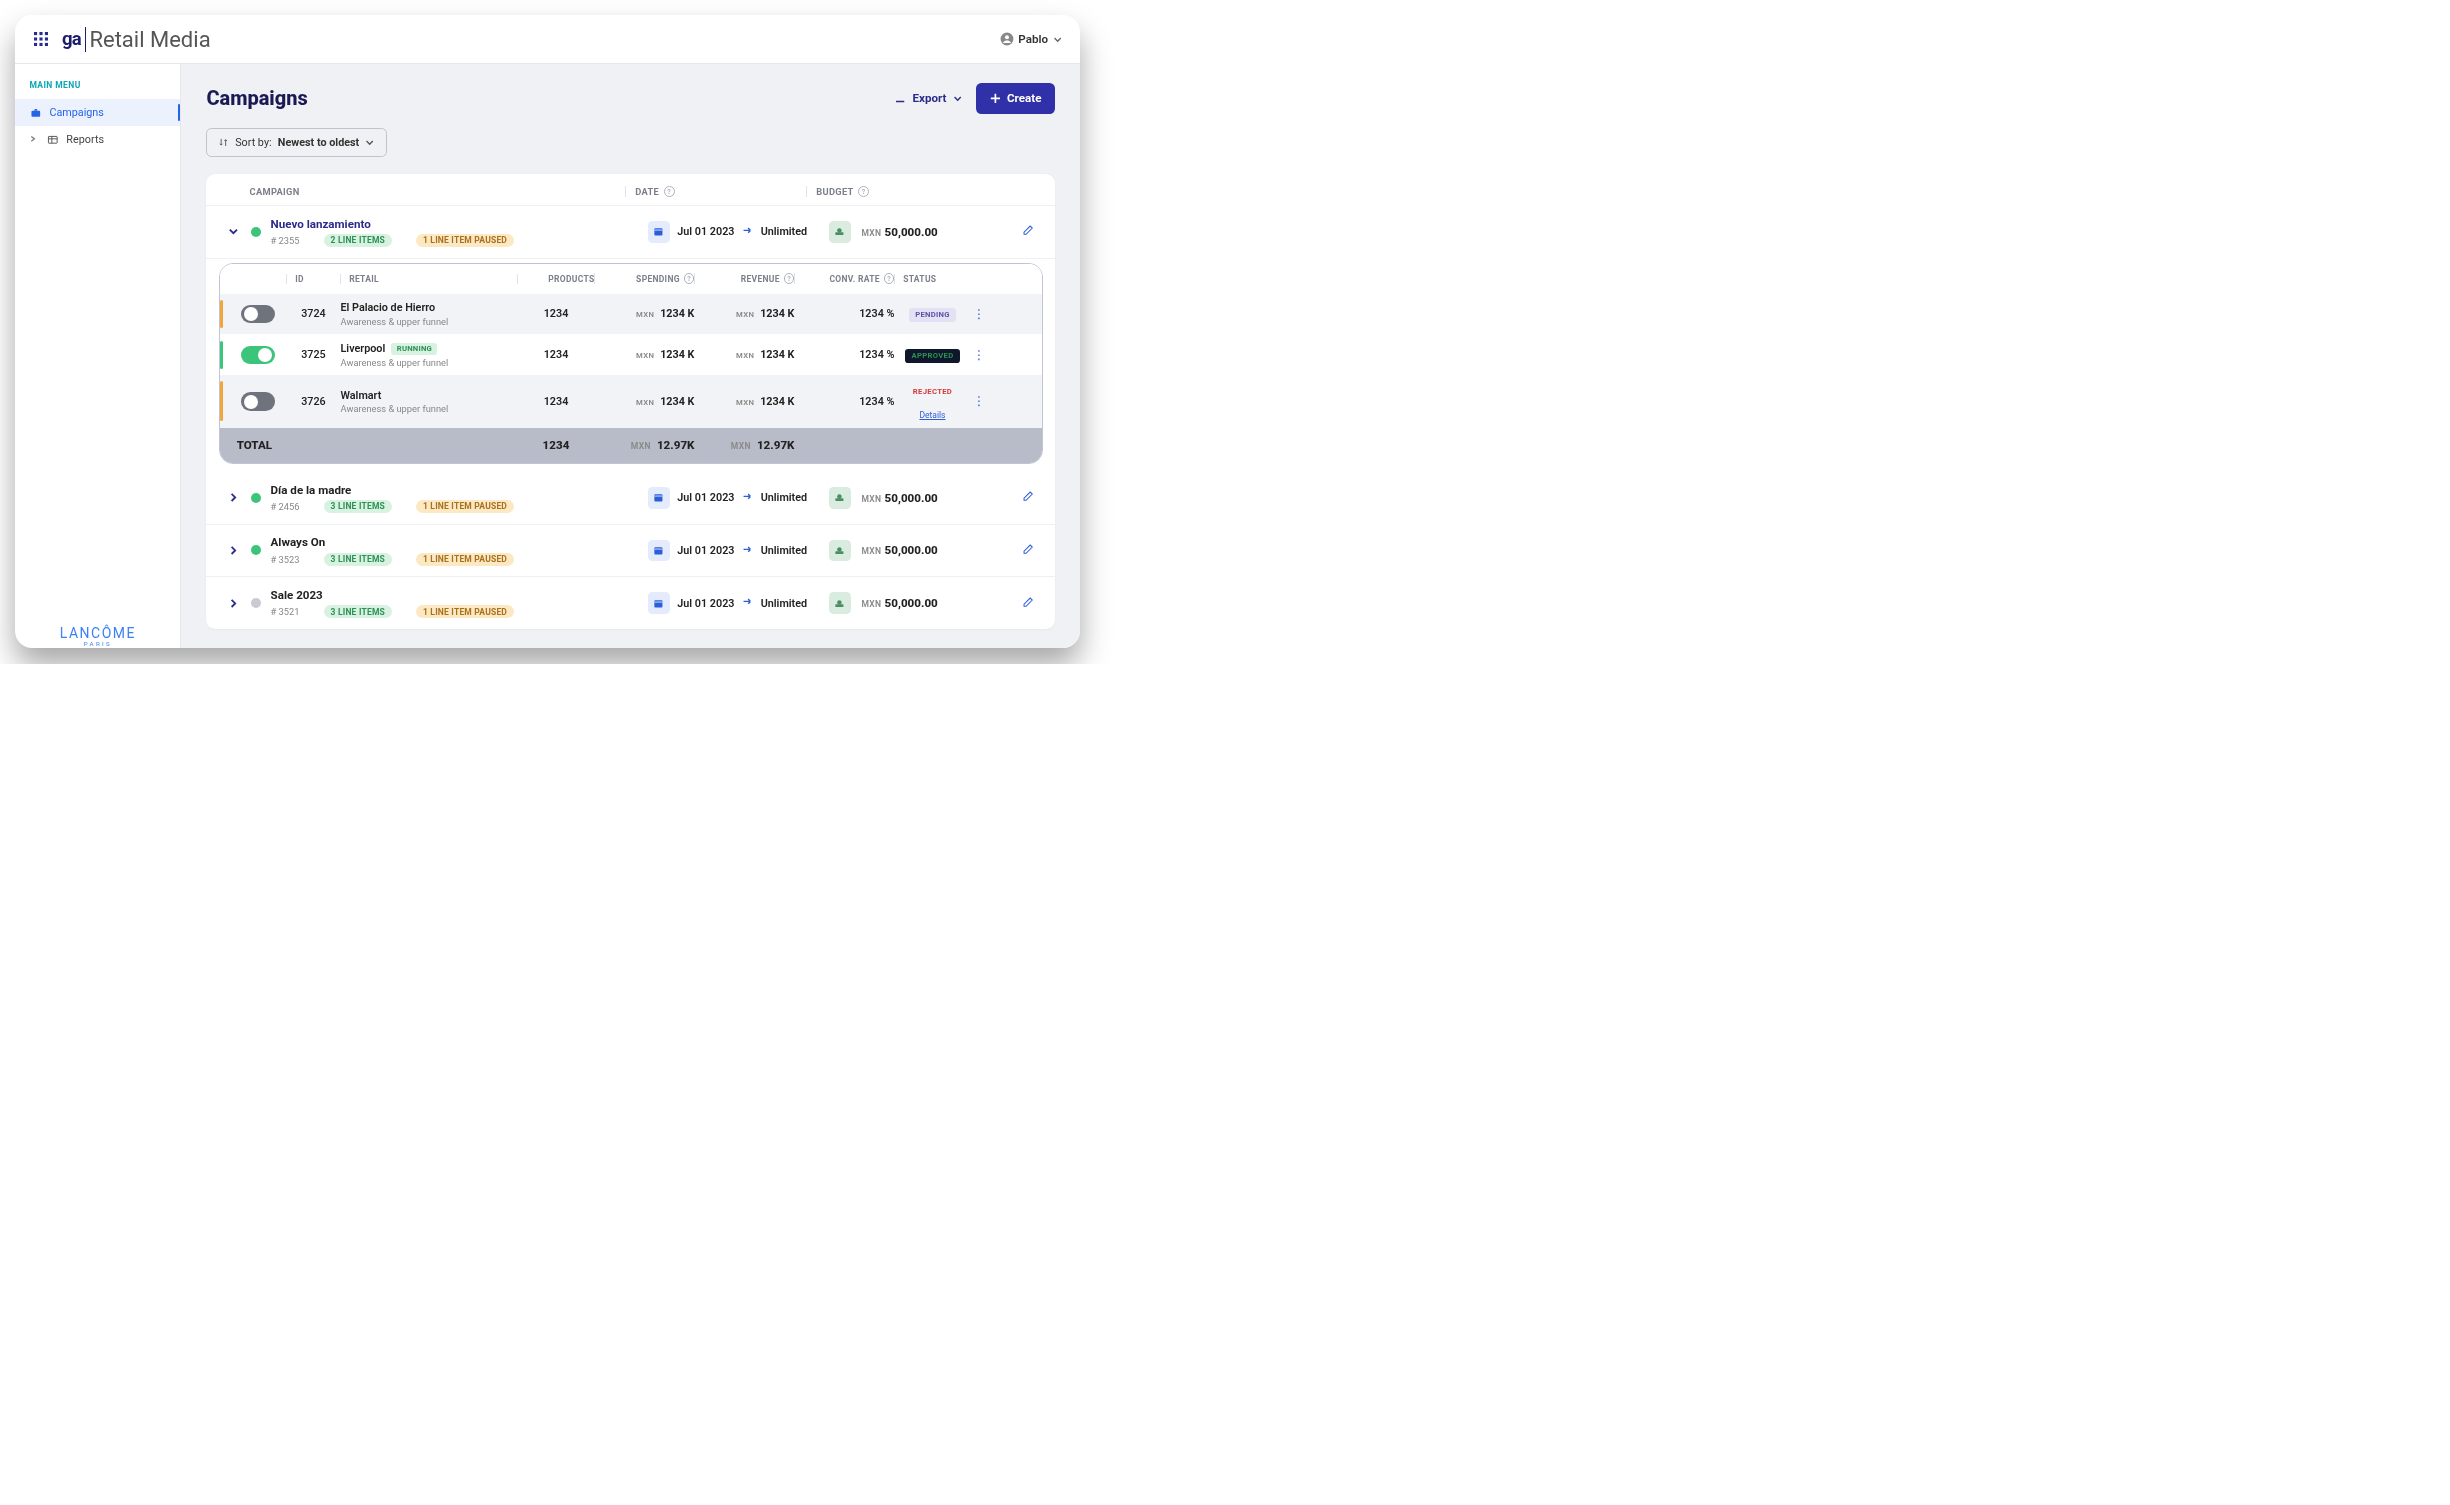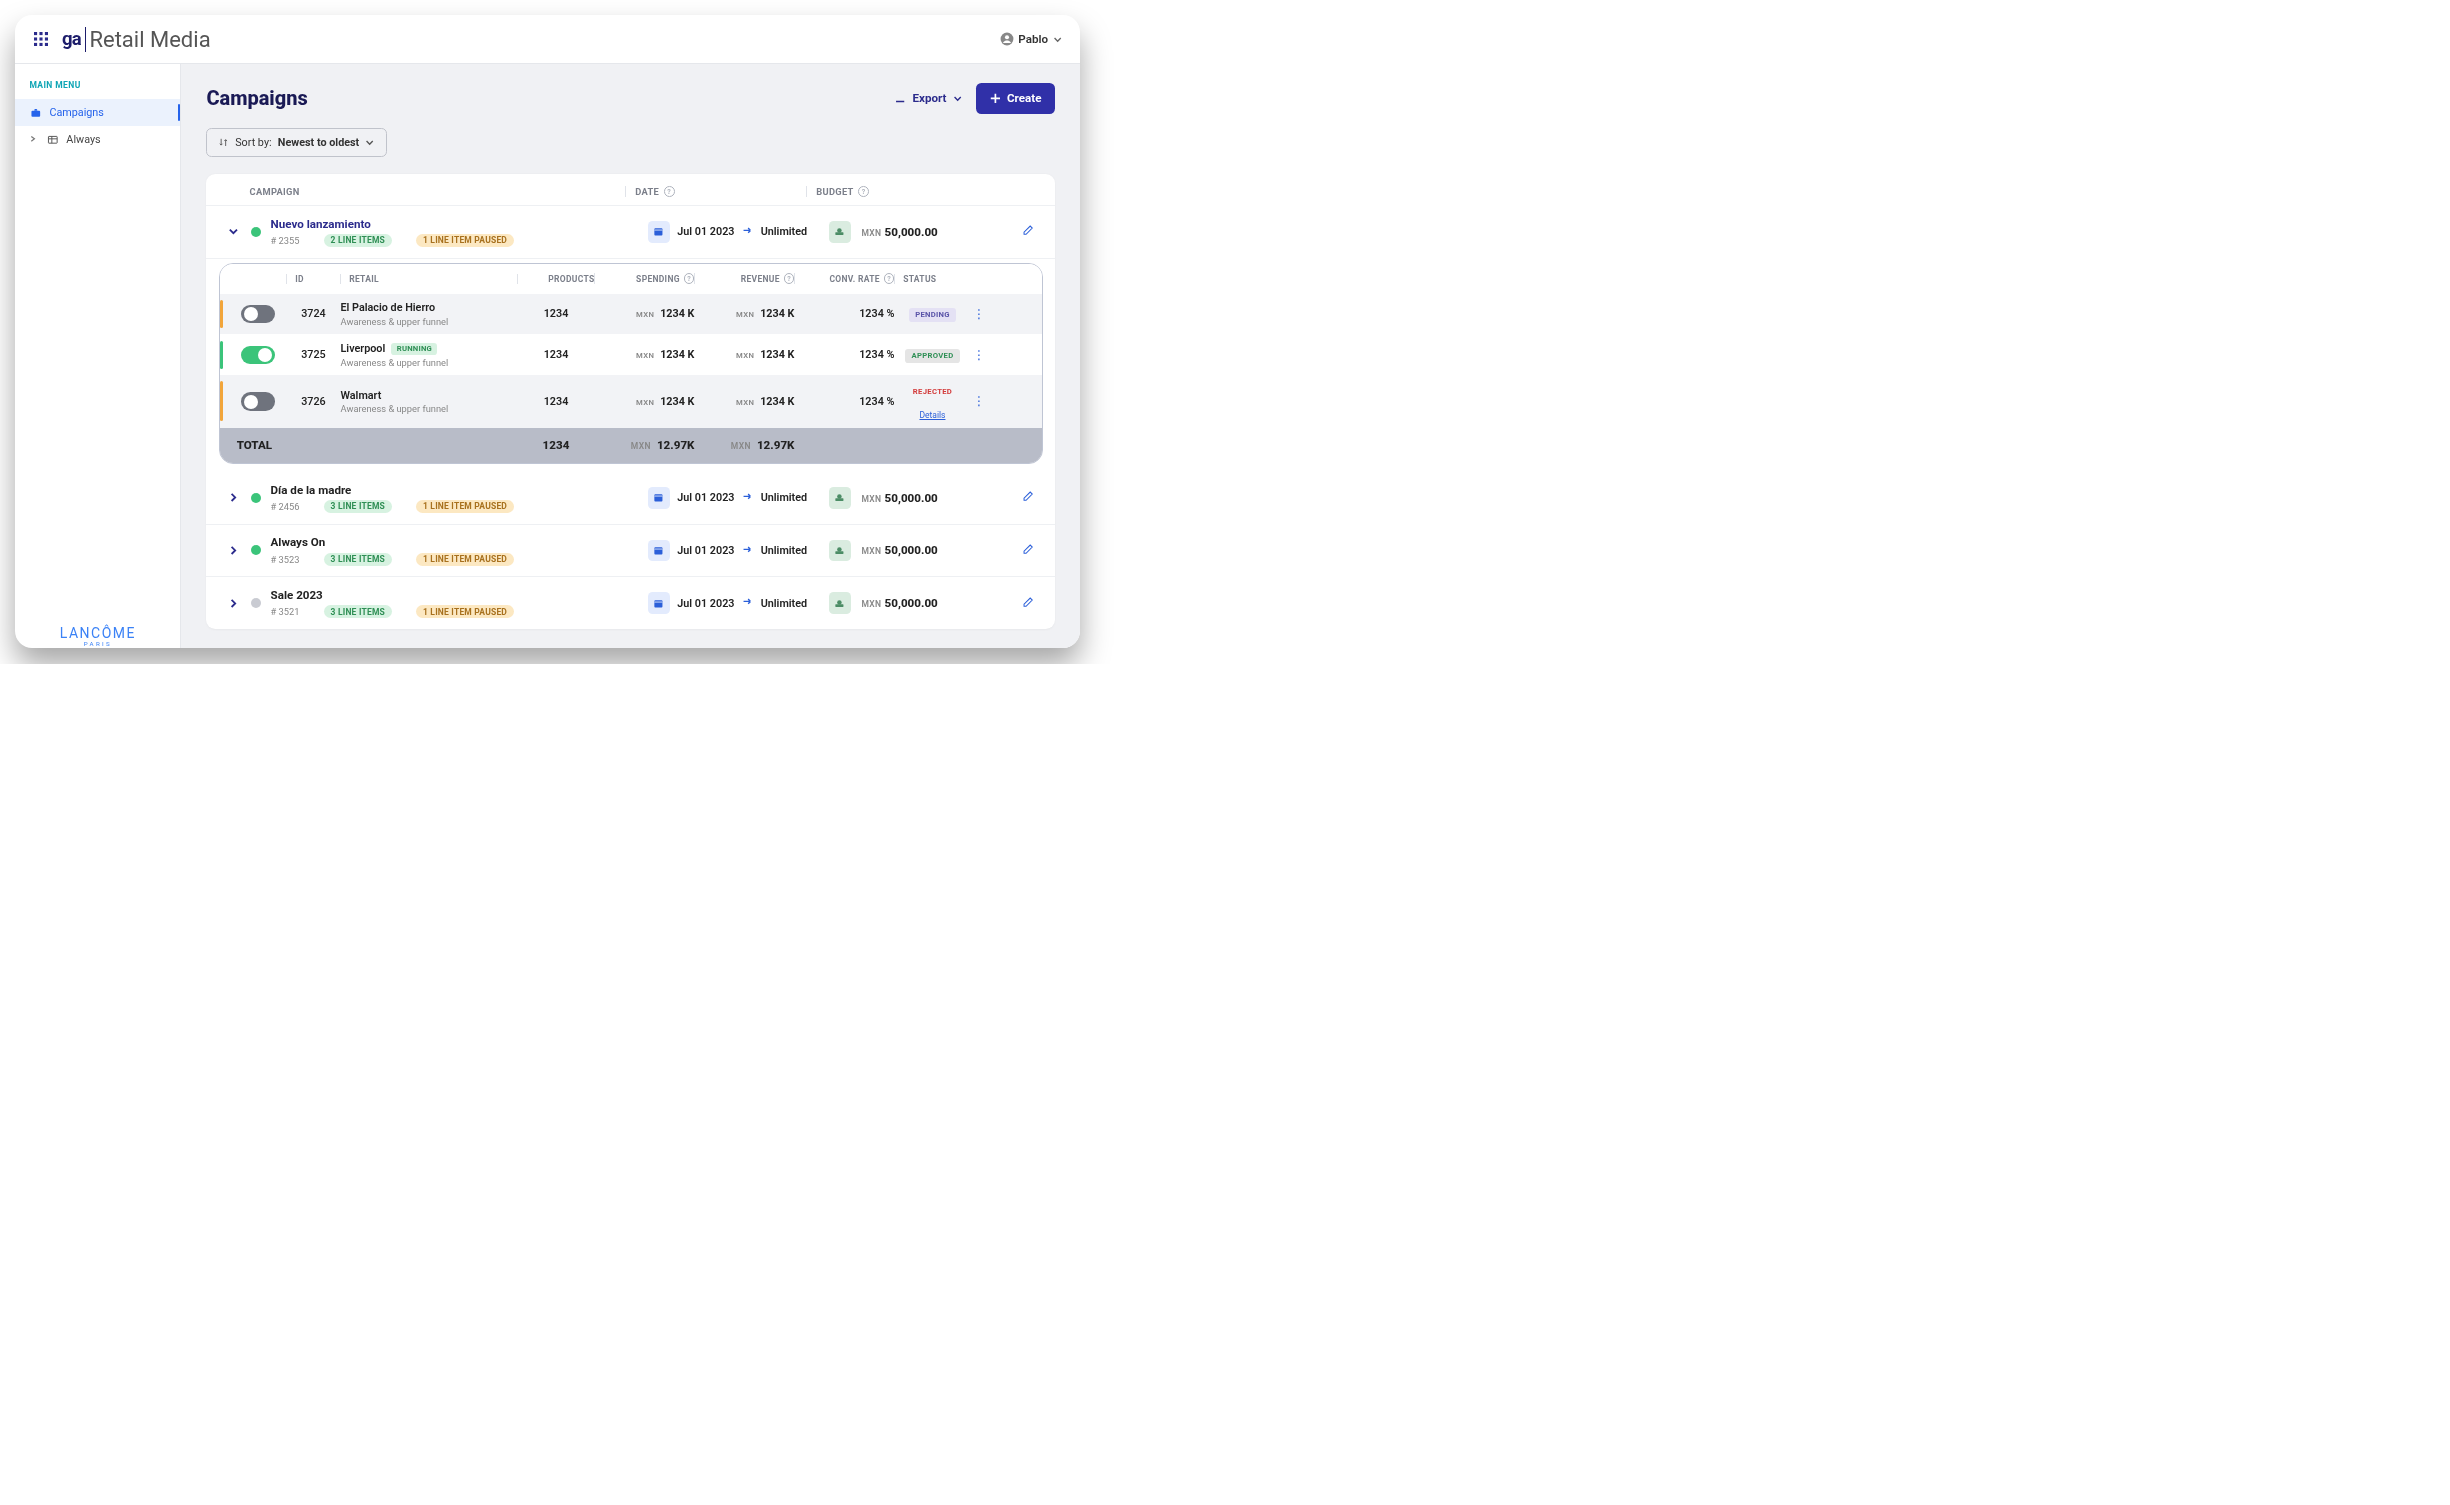--- a/index.html
+++ b/index.html
@@ -87,21 +87,21 @@
 .retail-sub{font-size:9.3px;color:#888;margin-top:1.5px}
 .running-pill{background:#d7f2e1;color:#2f8f55;font-size:7.7px;font-weight:700;padding:1.5px 5.4px;border-radius:3.1px;letter-spacing:0.2px}
 .ncell-num{flex:0 0 77px;text-align:center;font-size:10.8px;font-weight:600;color:#222}
 .ncell-money{flex:0 0 100px;text-align:right;font-size:10.8px;color:#222}
 .ncell-money .mxn{font-size:7.7px}
 .ncell-money b{font-weight:700}
 .ncell-conv{flex:0 0 100px;text-align:right;font-size:10.8px;font-weight:600;color:#222}
 .ncell-status{flex:0 0 76px;text-align:center}
 .status-pill{font-size:7.7px;font-weight:700;padding:2.3px 6.2px;border-radius:3.1px;letter-spacing:0.3px;display:inline-block}
 .status-pill.pending{background:#e4e1f4;color:#5a54a8}
-.status-pill.approved{background:#e5e5e5;color:#2f8f55}
+.status-pill.approved{background:#0f172a;color:#2f8f55}
 .status-pill.rejected{color:#d33a3a;background:none;padding:0}
 .details-link{font-size:8.5px;color:#2b5fd9;text-decoration:underline;cursor:pointer;display:block;margin-top:13px}
 .ncell-act{flex:0 0 17px;text-align:center;color:#2b5fd9;cursor:pointer}
 .ntotal{display:flex;align-items:center;padding:10.8px 10.8px;background:#b8bcc8;font-weight:800;font-size:11.6px;color:#222}
 .ntotal .t-label{flex:0 0 287px;padding-left:6.2px}
 .ntotal .t-prod{flex:0 0 77px;text-align:center}
 .ntotal .t-money{flex:0 0 100px;text-align:right}
 .ntotal .t-money .mxn{font-size:8.5px}
 </style>
 </head>
@@ -158,21 +158,21 @@
       <div class="nav-item">
         <span class="chev-l"><svg width="7.7" height="7.7" viewBox="0 0 10 10">
               <path d="M3 2l4 3-4 3" stroke="#777" stroke-width="1.6" fill="none"></path>
             </svg></span>
         <span class="nav-icon">
             <svg width="11.6" height="11.6" viewBox="0 0 24 24" fill="none" stroke="#555" stroke-width="2">
               <rect x="3" y="5" width="18" height="14" rx="1"></rect>
               <path d="M3 10h18M10 5v14"></path>
             </svg>
           </span>
-        <span>Always</span>
+        <span>Reports</span>
       </div>
       <div class="brand">
         <span>LANCÔME</span>
         <span class="sub">PARIS</span>
       </div>
     </div>
 
     <div class="main">
       <div class="page-head">
         <h1 class="page-title">Campaigns</h1>

